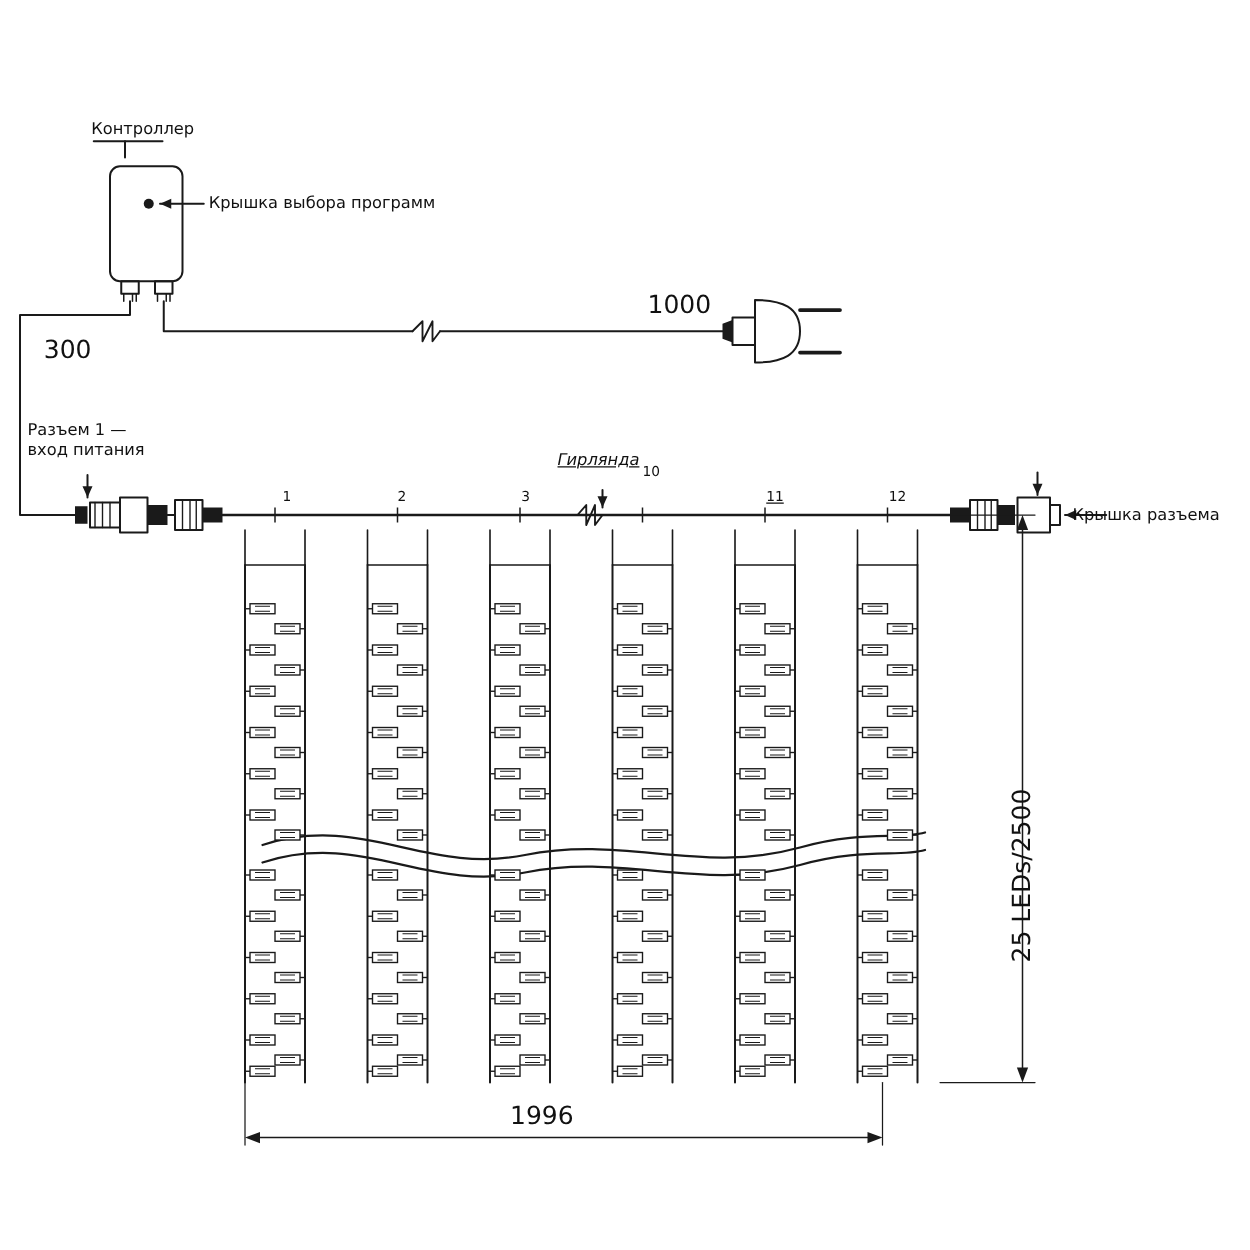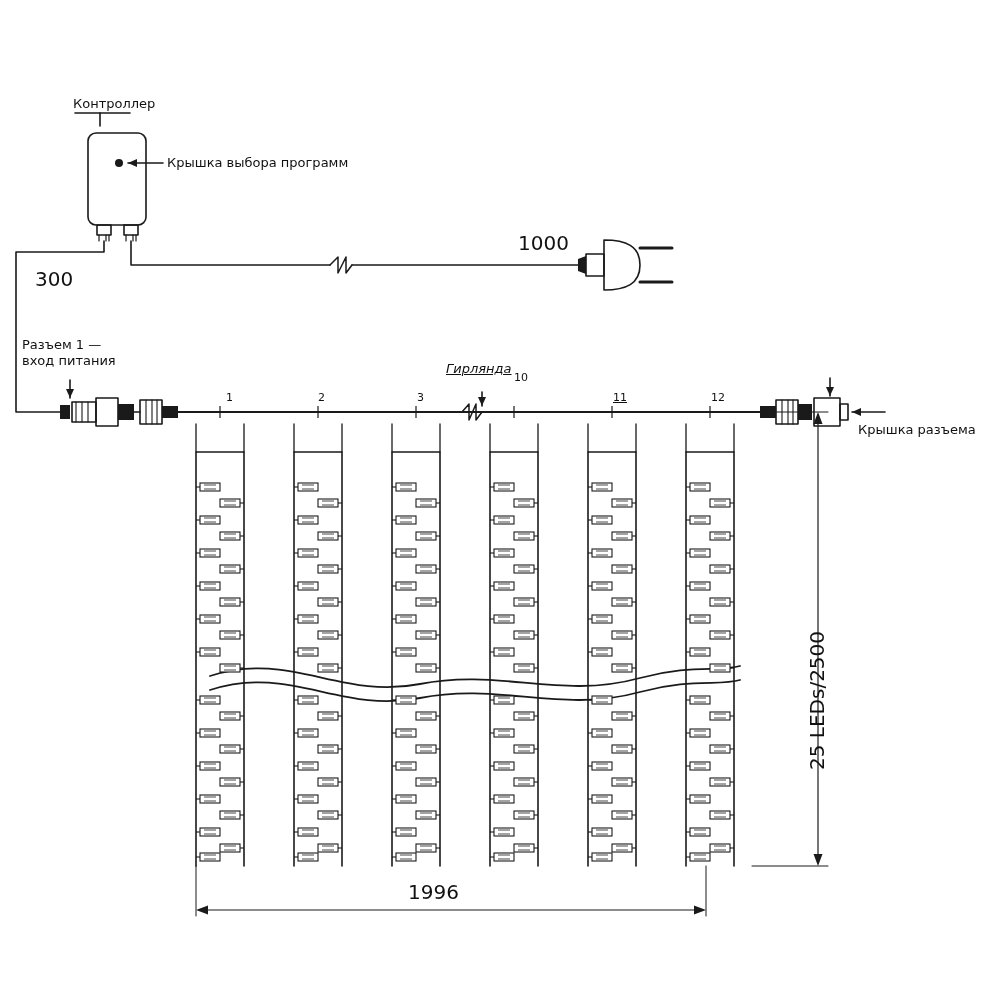--- a/index.html
+++ b/index.html
@@ -547,21 +547,21 @@
         <path d="M710 406 L710 418"></path>
     </g>
   </svg>
 
   <div class="lbl" style="left:73px;top:96px;">Контроллер</div>
   <div class="lbl" style="left:167px;top:155px;">Крышка выбора программ</div>
   <div class="lbl big" style="left:35px;top:267px;">300</div>
   <div class="lbl big" style="left:518px;top:231px;">1000</div>
   <div class="lbl" style="left:22px;top:337px;">Разъем 1 —
 вход питания</div>
-  <div class="lbl" style="left:858px;top:422px;">Крышка разъема</div>
+  <div class="lbl" style="left:858px;top:405px;">Крышка разъема</div>
   <div class="lbl u" style="left:446px;top:361px;font-style:italic;">Гирлянда</div>
 
   <div class="lbl num" style="left:226px;top:391px;">1</div>
   <div class="lbl num" style="left:318px;top:391px;">2</div>
   <div class="lbl num" style="left:417px;top:391px;">3</div>
   <div class="lbl num" style="left:514px;top:371px;">10</div>
   <div class="lbl num" style="left:613px;top:391px;text-decoration:underline;">11</div>
   <div class="lbl num" style="left:711px;top:391px;">12</div>
 
   <div class="lbl big" style="left:408px;top:880px;">1996</div>

